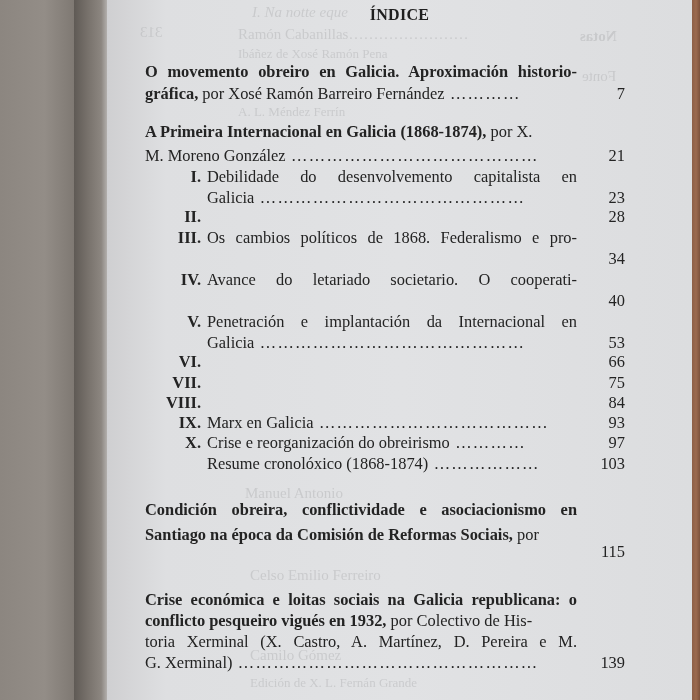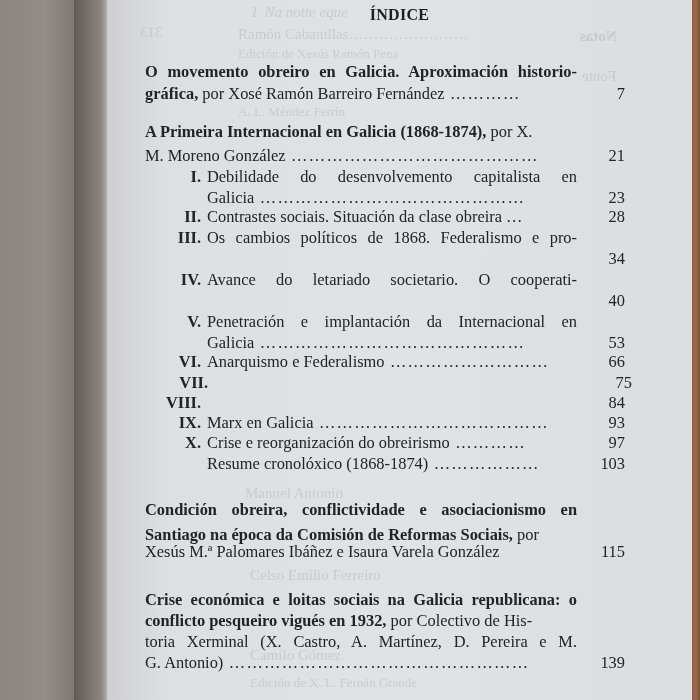--- a/index.html
+++ b/index.html
@@ -47,21 +47,21 @@
 </head>
 <body>
 
 <div class="gutter-left"></div>
 <div class="gutter-fold"></div>
 <div class="page"></div>
 <div class="edge-right"></div>
 
 <div class="bleed" style="left:252px;top:4px;font-style:italic">I.   Na notte eque</div>
 <div class="bleed" style="left:238px;top:26px">Ramón Cabanillas……………………</div>
-<div class="bleed" style="left:238px;top:46px;font-size:13px">Edición de Xesús Ramón Pena</div>
+<div class="bleed" style="left:238px;top:46px;font-size:13px">Ibáñez de Xosé Ramón Pena</div>
 <div class="bleed mirror" style="left:580px;top:28px;font-weight:bold">Notas</div>
 <div class="bleed mirror" style="left:140px;top:24px">313</div>
 <div class="bleed mirror" style="left:582px;top:68px">Fonte</div>
 <div class="bleed" style="left:238px;top:104px;font-size:13px">A. L. Méndez Ferrín</div>
 <div class="bleed" style="left:245px;top:485px">Manuel Antonio</div>
 <div class="bleed" style="left:250px;top:567px">Celso Emilio Ferreiro</div>
 <div class="bleed" style="left:250px;top:647px">Camilo Gómez</div>
 <div class="bleed" style="left:250px;top:675px;font-size:13px">Edición de X. L. Fernán Grande</div>
 
 <div class="title">ÍNDICE</div>
@@ -89,21 +89,20 @@
       <span class="num" style="left:16px">I.</span>
       <span style="position:absolute;left:62px;width:370px" class="justify">Debilidade do desenvolvemento capitalista en</span>
     </div>
     <div class="line" style="top:188px;left:0;width:480px">
       <span style="position:absolute;left:62px"><span>Galicia</span><span class="dots"> ………………………………………</span></span>
       <span class="pg">23</span>
     </div>
 
     <div class="line" style="top:207px;left:0;width:480px">
       <span class="num" style="left:16px">II.</span>
-      <span style="position:absolute;left:62px">Contrastes sociais. Situación da clase obreira …</span>
       <span class="pg">28</span>
     </div>
 
     <div class="line" style="top:228px;left:0;width:480px">
       <span class="num" style="left:16px">III.</span>
       <span style="position:absolute;left:62px;width:370px" class="justify">Os cambios políticos de 1868. Federalismo e pro-</span>
     </div>
     <div class="line" style="top:249px;left:0;width:480px">
       <span class="pg">34</span>
     </div>
@@ -120,25 +119,24 @@
       <span class="num" style="left:16px">V.</span>
       <span style="position:absolute;left:62px;width:370px" class="justify">Penetración e implantación da Internacional en</span>
     </div>
     <div class="line" style="top:333px;left:0;width:480px">
       <span style="position:absolute;left:62px"><span>Galicia</span><span class="dots"> ………………………………………</span></span>
       <span class="pg">53</span>
     </div>
 
     <div class="line" style="top:352px;left:0;width:480px">
       <span class="num" style="left:16px">VI.</span>
-      <span style="position:absolute;left:62px"><span>Anarquismo e Federalismo</span><span class="dots"> ………………………</span></span>
       <span class="pg">66</span>
     </div>
 
-    <div class="line" style="top:373px;left:7px;width:480px">
+    <div class="line" style="top:373px;left:0;width:480px">
       <span class="num" style="left:16px">VII.</span>
       <span class="pg">75</span>
     </div>
 
     <div class="line" style="top:393px;left:0;width:480px">
       <span class="num" style="left:16px">VIII.</span>
       <span class="pg">84</span>
     </div>
 
     <div class="line" style="top:413px;left:0;width:480px">
@@ -158,29 +156,28 @@
       <span class="pg">103</span>
     </div>
   </div>
 
   <div>
     <div class="line b justify" style="top:500px;left:0;width:432px">Condición obreira, conflictividade e asociacionismo en</div>
     <div class="line" style="top:525px;left:0;width:432px">
       <span class="b">Santiago na época da Comisión de Reformas Sociais,</span><span> por</span>
     </div>
     <div class="line" style="top:542px;left:0;width:480px">
-      <span>Xesús M.ª Palomares Ibáñez e Isaura Varela González</span>
       <span class="pg">115</span>
     </div>
   </div>
 
   <div>
     <div class="line b justify" style="top:590px;left:0;width:432px">Crise económica e loitas sociais na Galicia republicana: o</div>
     <div class="line" style="top:611px;left:0;width:432px">
       <span class="b">conflicto pesqueiro vigués en 1932,</span><span> por Colectivo de His-</span>
     </div>
     <div class="line justify" style="top:632px;left:0;width:432px">toria Xerminal (X. Castro, A. Martínez, D. Pereira e M.</div>
     <div class="line" style="top:653px;left:0;width:480px">
-      <span>G. Antonio)</span><span class="dots"> ……………………………………………</span>
+      <span>G. Xerminal)</span><span class="dots"> ……………………………………………</span>
       <span class="pg">139</span>
     </div>
   </div>
 </div>
 
 </body></html>

